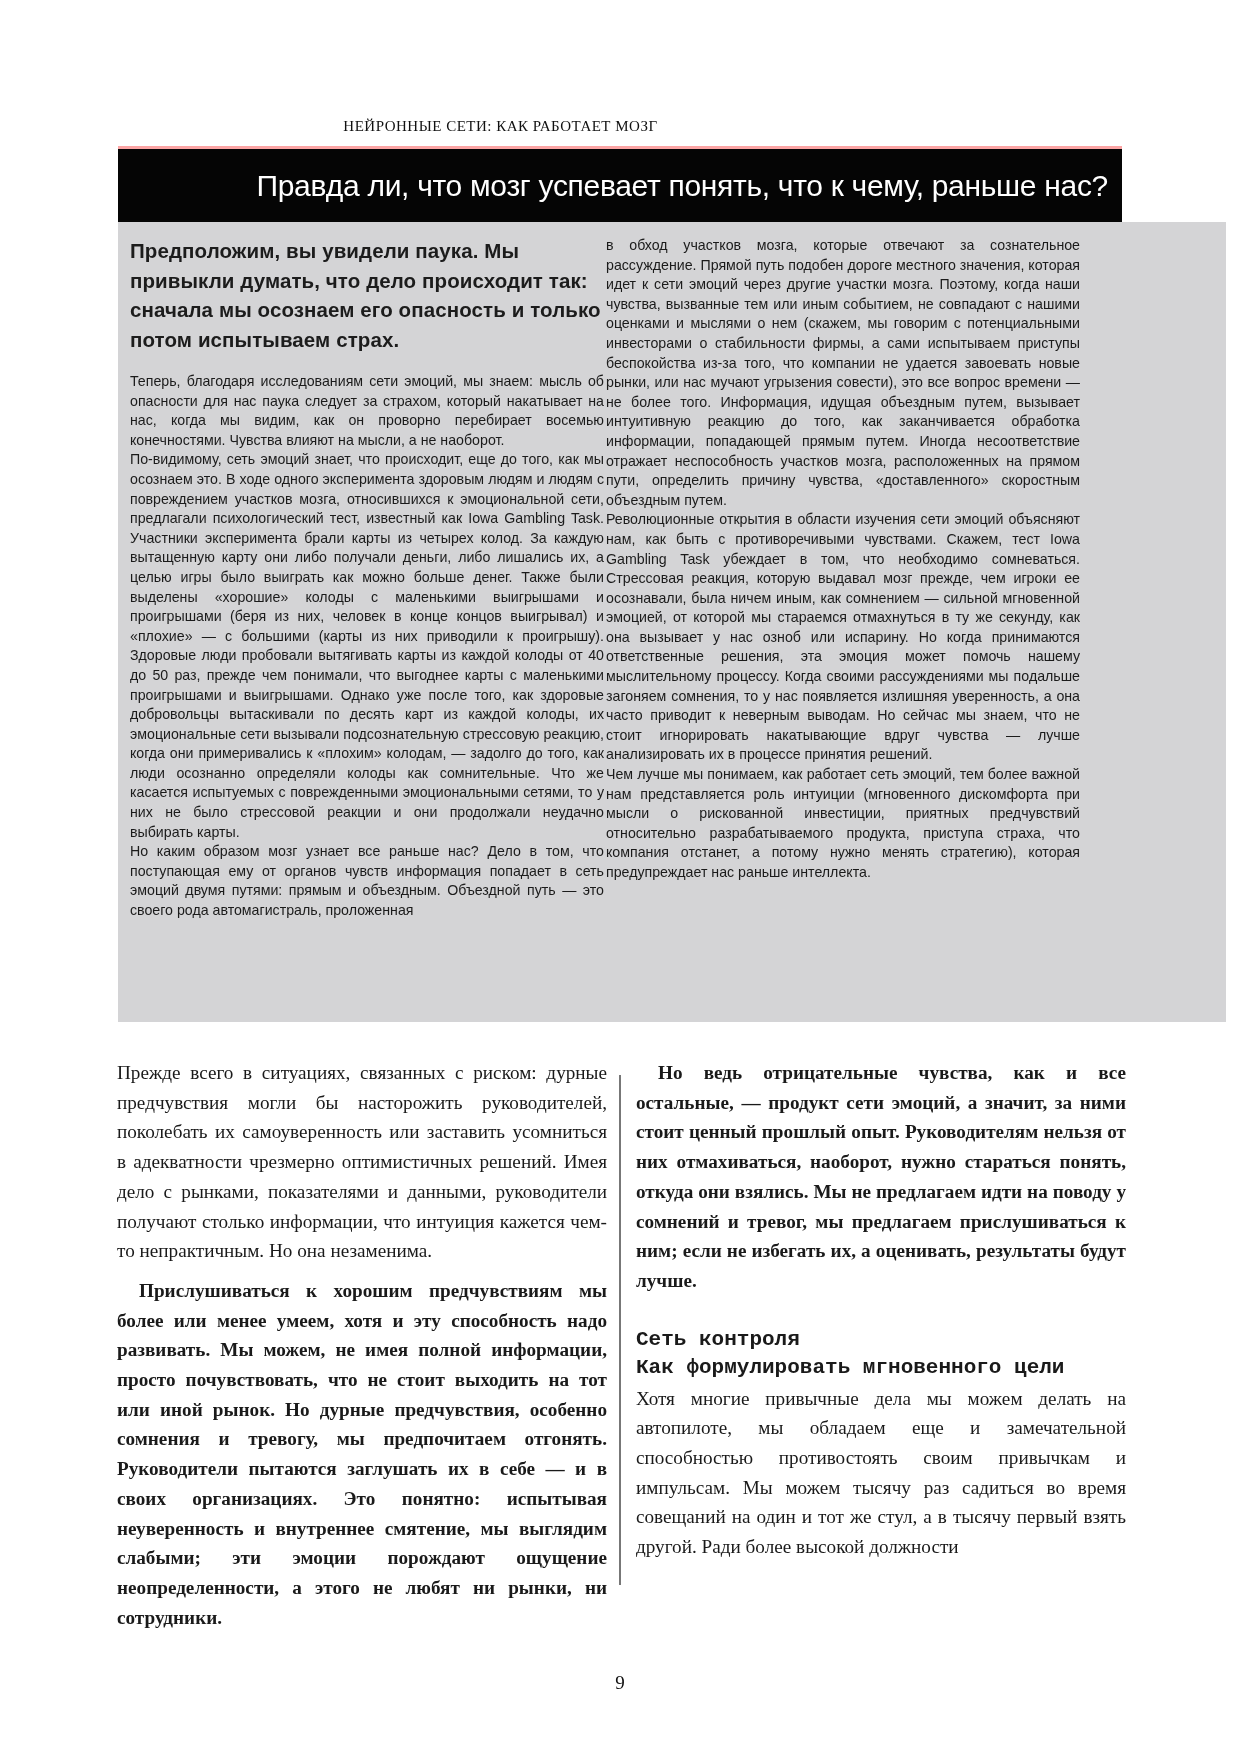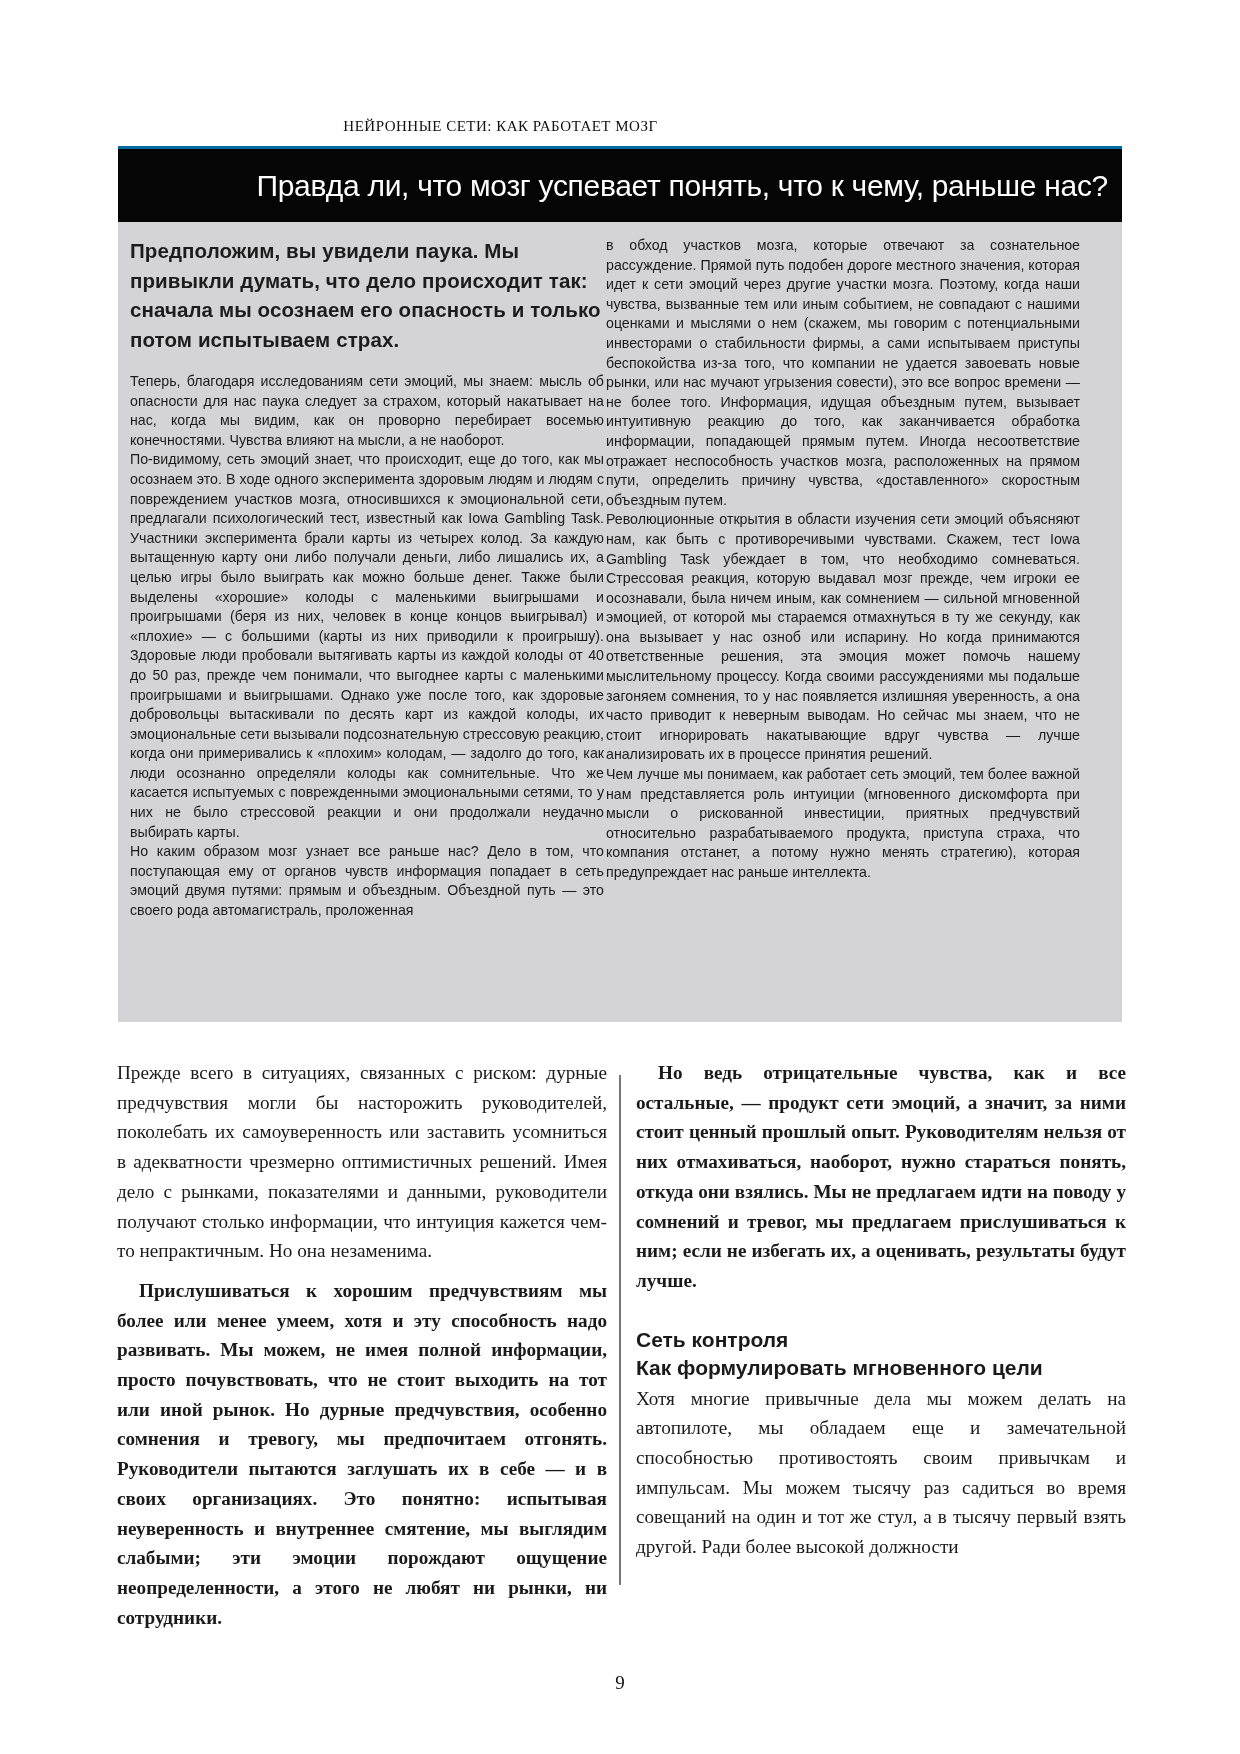--- a/index.html
+++ b/index.html
@@ -3,31 +3,31 @@
 <meta charset="utf-8">
 <style>
   html, body { margin: 0; padding: 0; background: #ffffff; }
   body { width: 1240px; height: 1754px; position: relative; overflow: hidden; color: #111; }
   .running-head {
     position: absolute; top: 118px; left: 0; width: 1001px; text-align: center;
     font-family: "Liberation Serif", serif; font-size: 15px; letter-spacing: 0.5px; color: #111;
   }
   .box-title {
     position: absolute; top: 146px; left: 118px; width: 1004px; height: 76px;
-    background: #050505; border-top: 3px solid #0369a1;
+    background: #050505; border-top: 3px solid #fca5a5;
     box-sizing: border-box;
   }
   .box-title h1 {
     margin: 0; position: absolute; left: 18px; right: 14px; top: 20px;
     font-family: "Liberation Sans", sans-serif; font-weight: normal;
     font-size: 30px; color: #fff; text-align: right; white-space: nowrap;
     letter-spacing: -0.3px;
   }
   .box-body {
-    position: absolute; top: 222px; left: 118px; width: 1004px; height: 800px;
+    position: absolute; top: 222px; left: 118px; width: 1108px; height: 800px;
     background: #d4d4d6;
   }
   .box-col {
     position: absolute; top: 14px; width: 474px;
     font-family: "Liberation Sans", sans-serif; font-size: 14.2px; line-height: 19.6px;
     color: #1b1b1b; text-align: justify;
   }
   .box-col.left { left: 12px; }
   .box-col.right { left: 488px; }
   .box-col p { margin: 0; }
@@ -43,21 +43,21 @@
   }
   .main-col.left { left: 117px; }
   .main-col.right { left: 636px; }
   .main-col p { margin: 0 0 10px 0; }
   .main-col p.indent { text-indent: 22px; font-weight: bold; }
   .main-col p.cont { margin-bottom: 10px; }
   .divider {
     position: absolute; left: 619px; top: 1075px; width: 2px; height: 510px; background: #777;
   }
   .section-head {
-    font-family: Liberation Sans, sans-serif; font-weight: bold; font-size: 21px;
+    font-family: Liberation Mono, monospace; font-weight: bold; font-size: 21px;
     line-height: 28px; color: #1a1a1a; margin: 30px 0 2px 0; text-align: left;
   }
   .page-num {
     position: absolute; top: 1672px; left: 0; width: 1240px; text-align: center;
     font-family: "Liberation Serif", serif; font-size: 19px; color: #111;
   }
 </style>
 </head>
 <body>
 

